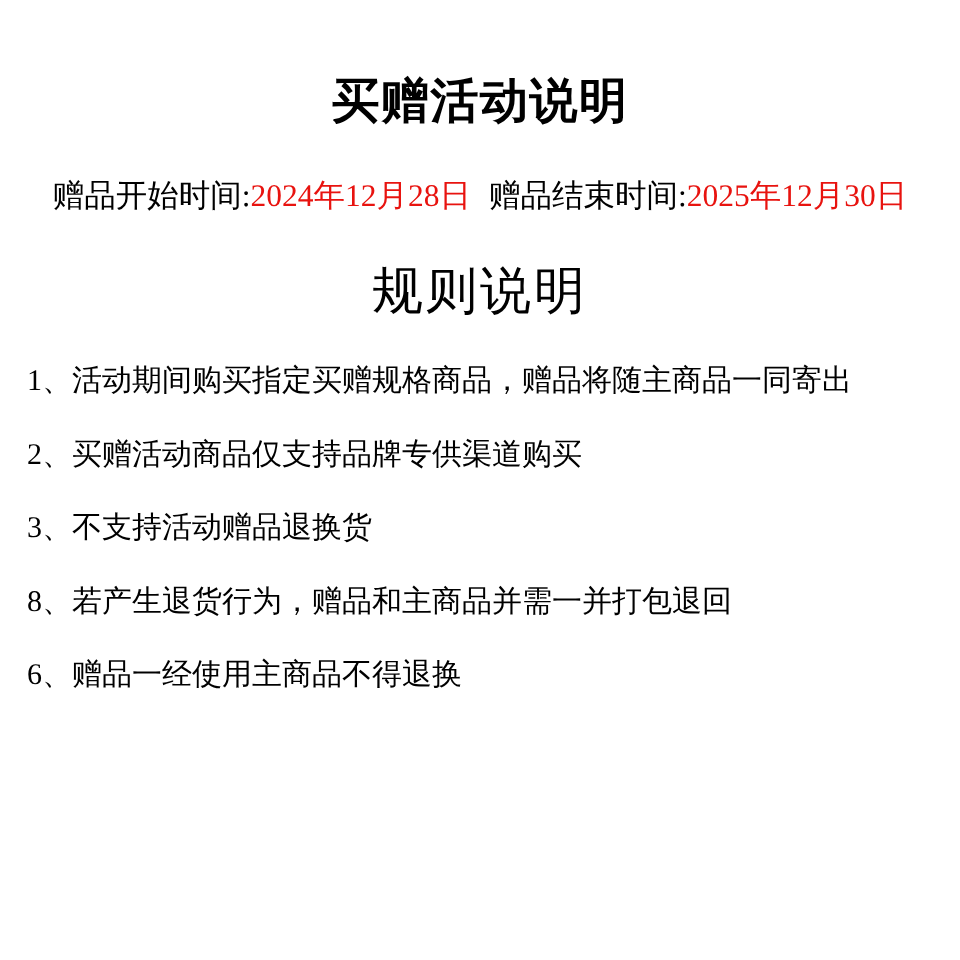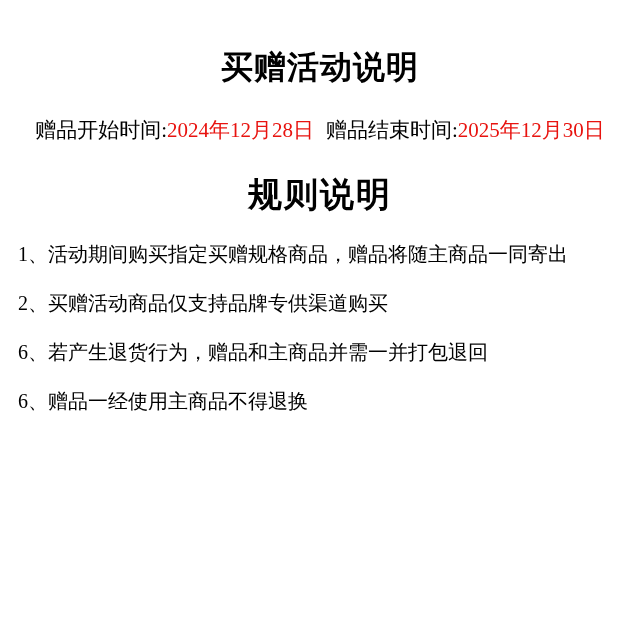--- a/index.html
+++ b/index.html
@@ -44,21 +44,21 @@
   .date-value {
     color: #e8130f;
   }
   .date-gap {
     display: inline-block;
     width: 12px;
   }
   .section-title {
     margin-top: 30px;
     font-size: 34px;
-    font-weight: bold;
+    font-weight: normal;
     letter-spacing: 2px;
     text-align: center;
     line-height: 1.2;
   }
   .rules {
     margin-top: 26px;
     width: 100%;
     display: flex;
     flex-direction: column;
     align-items: flex-start;
@@ -80,17 +80,18 @@
 
   <div class="date-line">
     <span class="date-label">赠品开始时间:</span><span class="date-value">2024年12月28日</span><span class="date-gap"></span><span class="date-label">赠品结束时间:</span><span class="date-value">2025年12月30日</span>
   </div>
 
   <div class="section-title">规则说明</div>
 
   <div class="rules">
     <div class="rule-item">1、活动期间购买指定买赠规格商品，赠品将随主商品一同寄出</div>
     <div class="rule-item">2、买赠活动商品仅支持品牌专供渠道购买</div>
-    <div class="rule-item">6、若产生退货行为，赠品和主商品并需一并打包退回</div>
+    <div class="rule-item">3、不支持活动赠品退换货</div>
+    <div class="rule-item">8、若产生退货行为，赠品和主商品并需一并打包退回</div>
     <div class="rule-item">6、赠品一经使用主商品不得退换</div>
   </div>
 
 </div>
 
 </body></html>

